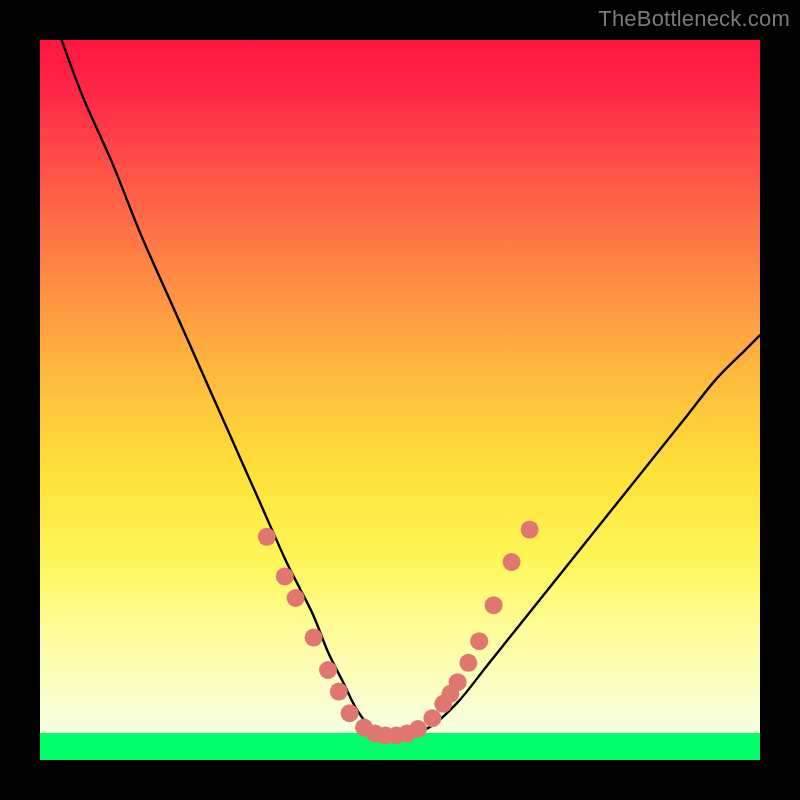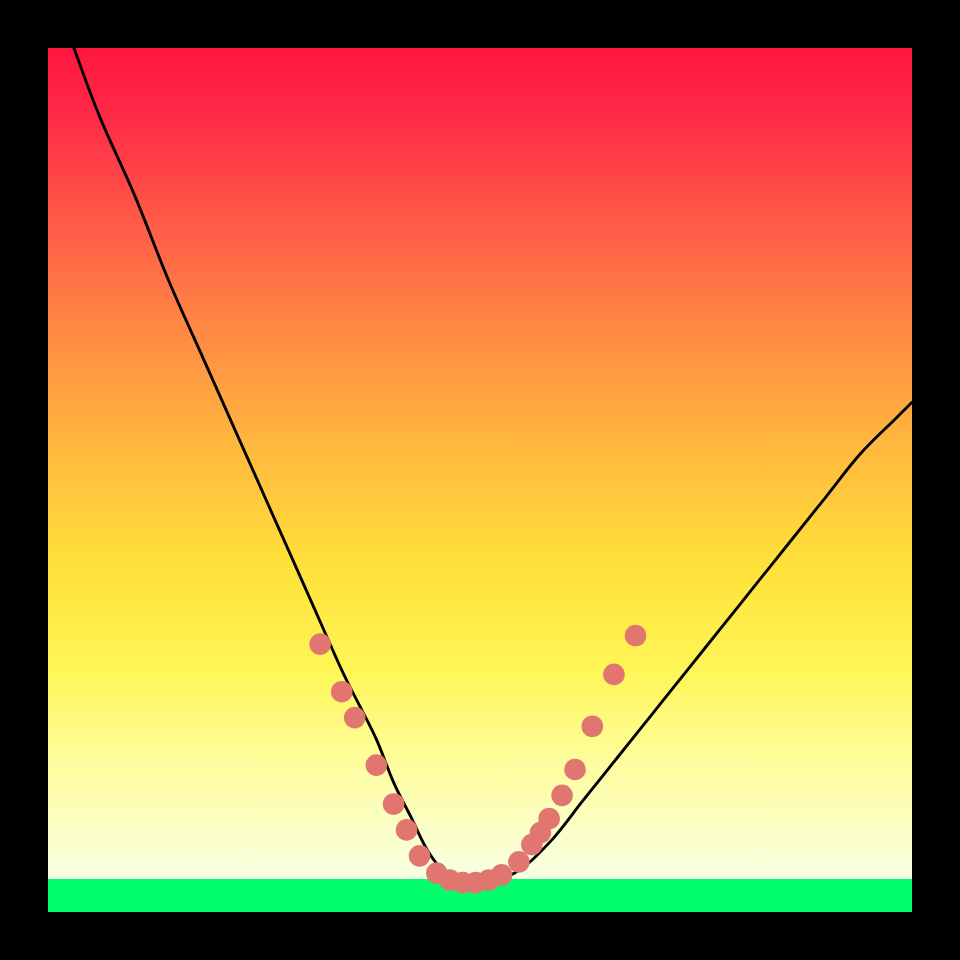--- a/index.html
+++ b/index.html
@@ -56,20 +56,21 @@
     inset: 0;
     width: 720px;
     height: 720px;
     overflow: visible;
   }
 </style>
 </head>
 <body>
 
 <div class="frame">
+  <div class="watermark">TheBottleneck.com</div>
 
   <div class="plot">
     <svg class="curve" viewBox="0 0 720 720" preserveAspectRatio="none">
       <path id="curve-path" fill="none" stroke="#000000" stroke-width="2.4" stroke-linecap="round" d="M 21.6 0.0 C 25.5 10.4 34.1 35.6 43.2 57.6 C 52.3 79.6 61.6 97.8 72.0 122.4 C 82.4 147.0 90.4 169.8 100.8 194.4 C 111.2 219.0 119.2 235.9 129.6 259.2 C 140.0 282.5 148.0 300.7 158.4 324.0 C 168.8 347.3 176.8 365.5 187.2 388.8 C 197.6 412.1 205.6 430.3 216.0 453.6 C 226.4 476.9 237.0 501.6 244.8 518.4 C 252.6 535.2 254.0 536.8 259.2 547.2 C 264.4 557.6 268.4 564.3 273.6 576.0 C 278.8 587.7 282.8 600.3 288.0 612.0 C 293.2 623.7 297.2 630.4 302.4 640.8 C 307.6 651.2 311.6 661.2 316.8 669.6 C 322.0 678.0 326.0 683.1 331.2 687.6 C 336.4 692.1 340.4 693.4 345.6 694.8 C 350.8 696.2 352.2 696.8 360.0 695.5 C 367.8 694.2 378.4 693.6 388.8 687.6 C 399.2 681.6 407.2 673.4 417.6 662.4 C 428.0 651.4 436.0 639.4 446.4 626.4 C 456.8 613.4 464.8 603.4 475.2 590.4 C 485.6 577.4 493.6 567.4 504.0 554.4 C 514.4 541.4 522.4 531.4 532.8 518.4 C 543.2 505.4 551.2 495.4 561.6 482.4 C 572.0 469.4 580.0 459.4 590.4 446.4 C 600.8 433.4 608.8 423.4 619.2 410.4 C 629.6 397.4 637.6 387.4 648.0 374.4 C 658.4 361.4 666.4 350.1 676.8 338.4 C 687.2 326.7 697.8 317.4 705.6 309.6 C 713.4 301.8 717.4 297.8 720.0 295.2"></path>
       <g id="markers">
           <circle cx="226.8" cy="496.8" r="9" fill="#e0766f"></circle>
           <circle cx="244.8" cy="536.4" r="9" fill="#e0766f"></circle>
           <circle cx="255.6" cy="558.0" r="9" fill="#e0766f"></circle>
           <circle cx="273.6" cy="597.6" r="9" fill="#e0766f"></circle>
           <circle cx="288.0" cy="630.0" r="9" fill="#e0766f"></circle>

